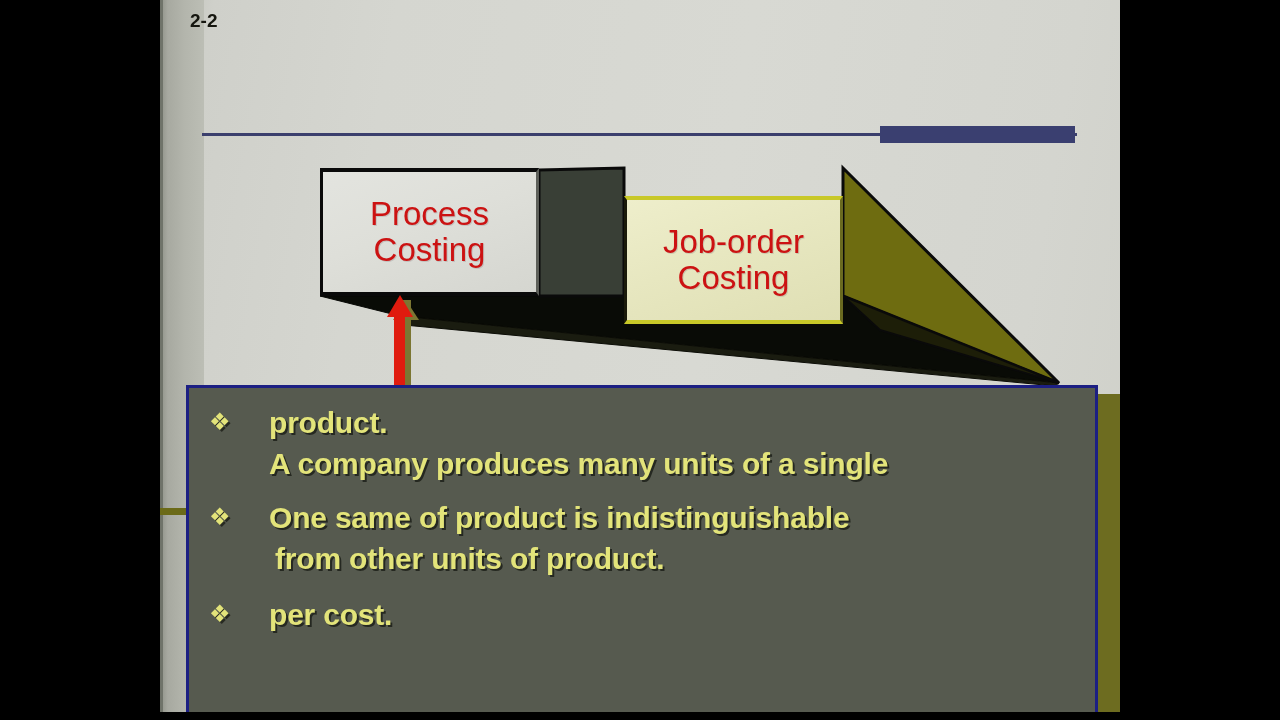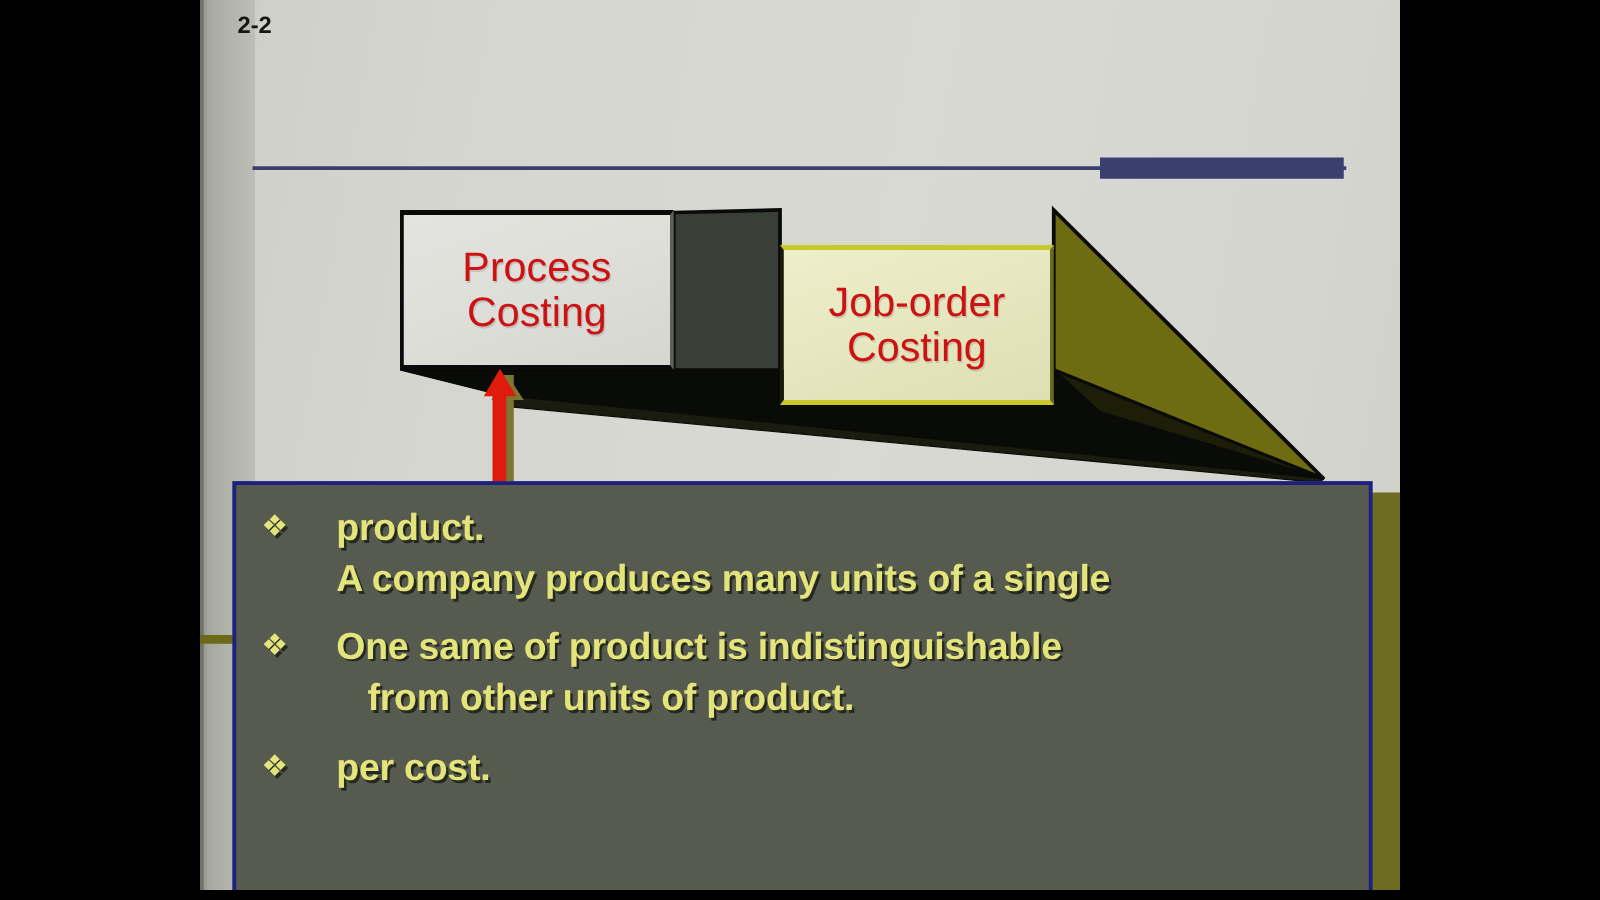--- a/index.html
+++ b/index.html
@@ -121,21 +121,21 @@
   .bullet-text{
     color:#e3e47a;font-size:30px;font-weight:bold;line-height:41px;
     font-family:"Liberation Sans",sans-serif;
     text-shadow:2px 2px 0 rgba(22,24,18,.75);
     letter-spacing:-0.2px;
     flex:1;
   }
   .b2{margin-top:13px;}
   .b3{margin-top:15px;}
   .indent{display:block;}
-  .indent.pad{padding-left:6px;margin-left:19px;}
+  .indent.pad{padding-left:6px;}
 </style>
 </head>
 <body>
 
 <div id="stage">
 
   <div id="slide">
 
     <div id="left-band"></div>
     <div id="left-band-edge"></div>

